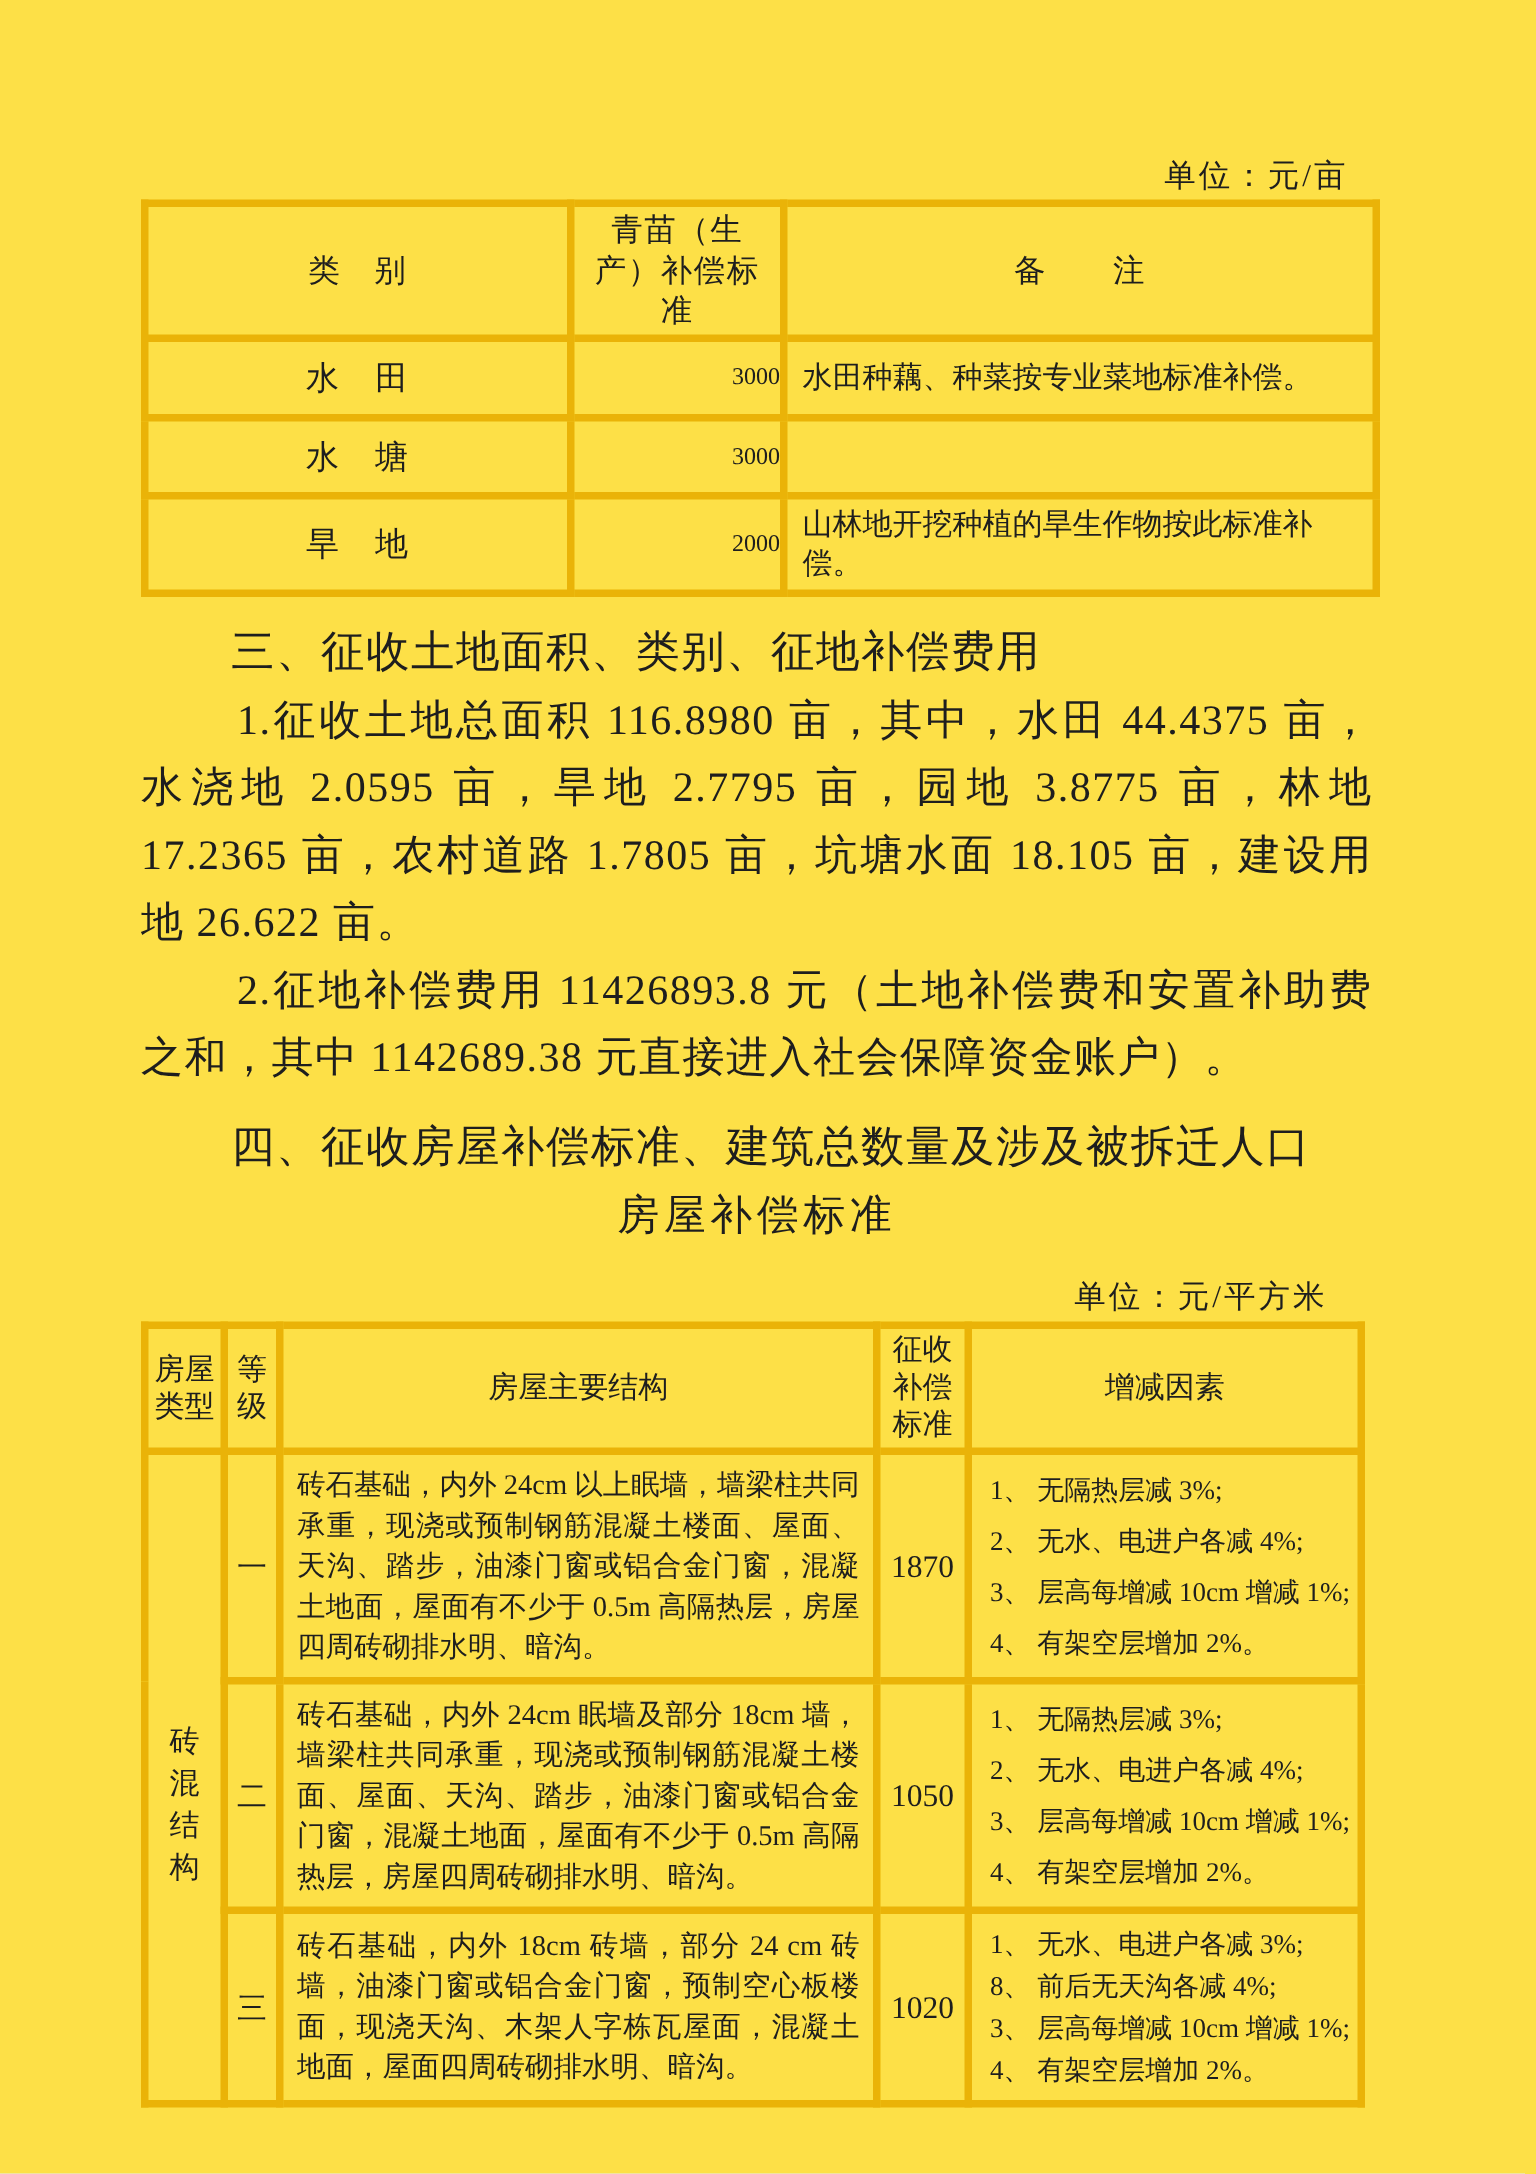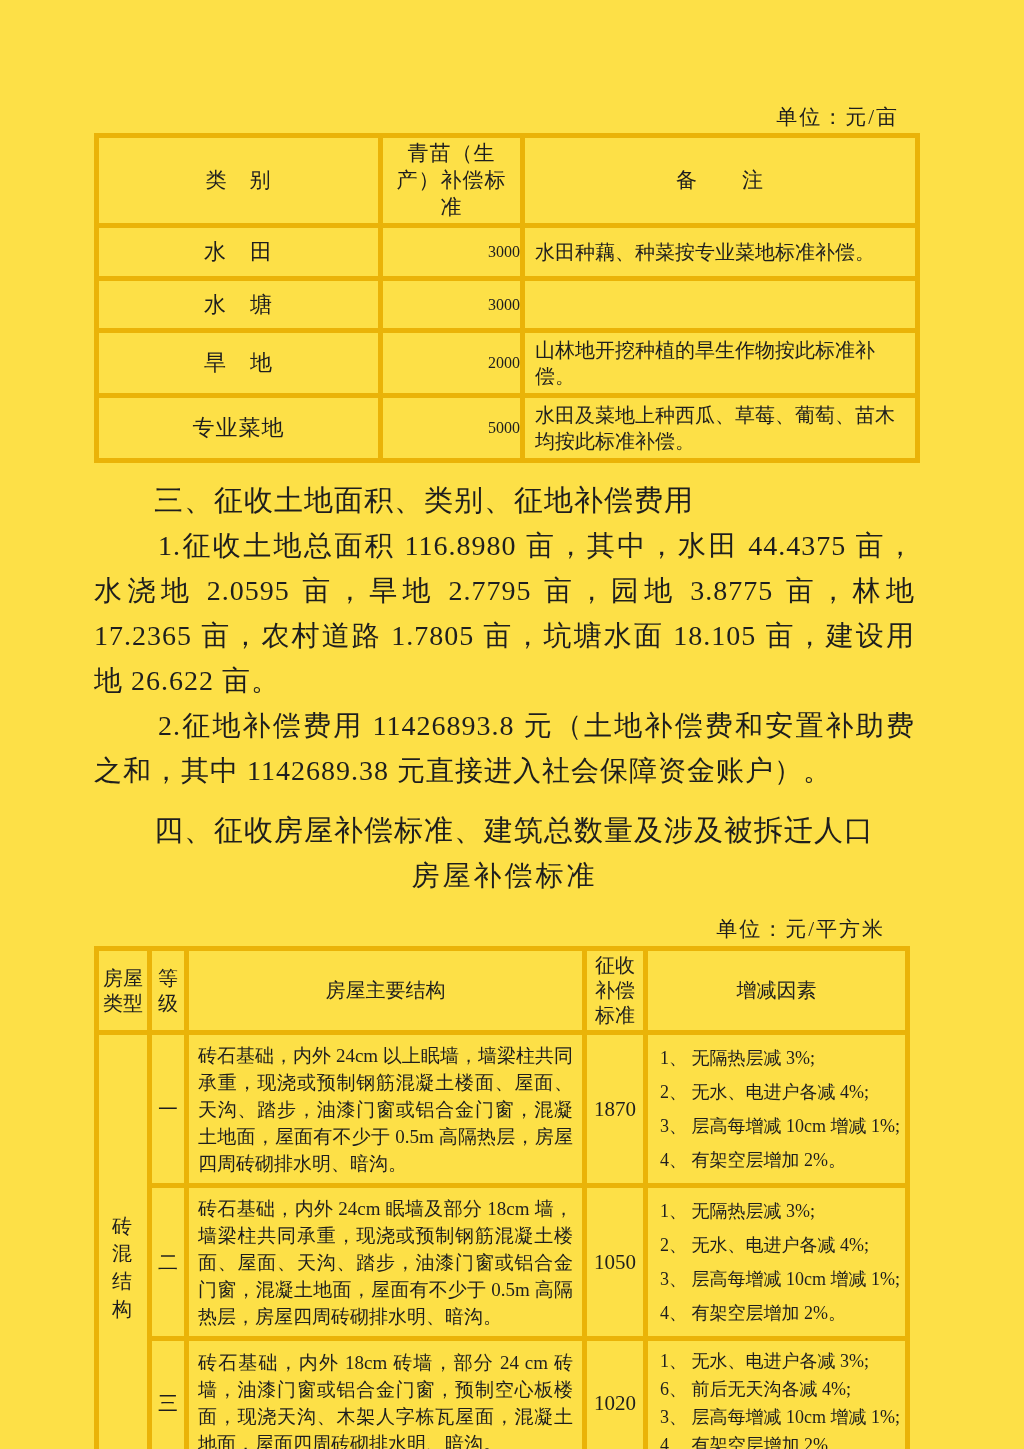--- a/index.html
+++ b/index.html
@@ -128,25 +128,20 @@
       <tr class="cr-2">
         <td class="cat-cell">水　塘</td>
         <td class="std-cell">3000</td>
         <td class="rem-cell"></td>
       </tr>
       <tr class="cr-3">
         <td class="cat-cell">旱　地</td>
         <td class="std-cell">2000</td>
         <td class="rem-cell">山林地开挖种植的旱生作物按此标准补偿。</td>
       </tr>
-      <tr class="cr-4">
-        <td class="cat-cell">专业菜地</td>
-        <td class="std-cell">5000</td>
-        <td class="rem-cell">水田及菜地上种西瓜、草莓、葡萄、苗木均按此标准补偿。</td>
-      </tr>
     </tbody>
       </table>
 
     <div class="section-title">三、征收土地面积、类别、征地补偿费用</div>
     <p class="body-para">1.征收土地总面积 116.8980 亩，其中，水田 44.4375 亩，水浇地 2.0595 亩，旱地 2.7795 亩，园地 3.8775 亩，林地 17.2365 亩，农村道路 1.7805 亩，坑塘水面 18.105 亩，建设用地 26.622 亩。</p>
     <p class="body-para">2.征地补偿费用 11426893.8 元（土地补偿费和安置补助费之和，其中 1142689.38 元直接进入社会保障资金账户）。</p>
     <div class="section-title">四、征收房屋补偿标准、建筑总数量及涉及被拆迁人口</div>
     <div class="doc-subtitle">房屋补偿标准</div>
 
     <div class="unit-label second">单位：元/平方米</div>
@@ -191,21 +186,21 @@
           <div class="fact-line">3、 层高每增减 10cm 增减 1%;</div>
           <div class="fact-line">4、 有架空层增加 2%。</div>
         </td>
       </tr>
       <tr class="hr-3">
         <td class="grade-cell">三</td>
         <td class="struct-cell">砖石基础，内外 18cm 砖墙，部分 24 cm 砖墙，油漆门窗或铝合金门窗，预制空心板楼面，现浇天沟、木架人字栋瓦屋面，混凝土地面，屋面四周砖砌排水明、暗沟。</td>
         <td class="std2-cell">1020</td>
         <td class="fact-cell">
           <div class="fact-line">1、 无水、电进户各减 3%;</div>
-          <div class="fact-line">6、 前后无天沟各减 4%;</div>
+          <div class="fact-line">8、 前后无天沟各减 4%;</div>
           <div class="fact-line">3、 层高每增减 10cm 增减 1%;</div>
           <div class="fact-line">4、 有架空层增加 2%。</div>
         </td>
       </tr>
     </tbody>
       </table>
 
   </div>
 </div>
 

